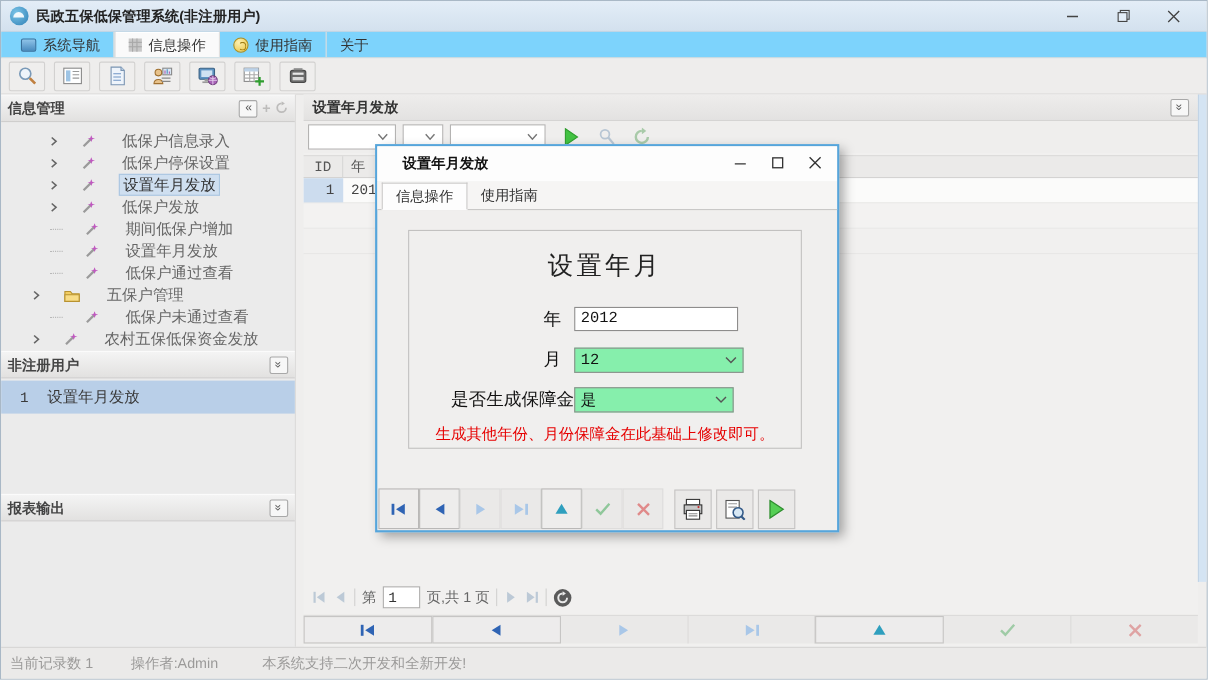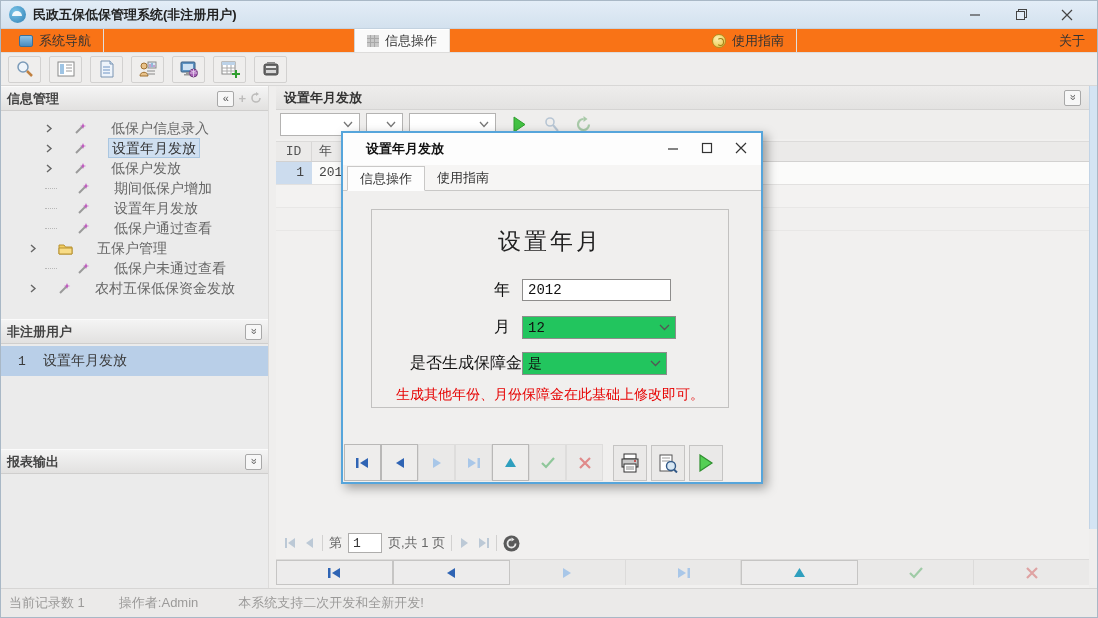--- a/index.html
+++ b/index.html
@@ -13,22 +13,22 @@
     display:flex; align-items:center; padding:4px 8px; }
   .logo { width:17px; height:17px; border-radius:50%;
     background:radial-gradient(circle at 35% 35%, #7cc5e8, #2e7fb5); position:relative; margin-right:7px; }
   .logo::after { content:""; position:absolute; left:3px; top:5px; width:10px; height:5px;
     background:#fff; border-radius:5px 5px 0 0; opacity:.9; }
   .titlebar .title { font-weight:bold; color:#222; }
   .win-controls { margin-left:auto; display:flex; align-items:center; gap:26px; padding-right:12px; }
   .win-btn { width:20px; height:20px; display:flex; align-items:center; justify-content:center; color:#444; cursor:default; }
 
   
-  .menubar { position:absolute; left:0; top:28px; right:0; height:24px; background:#f97316;
-    border-bottom:1px solid #dddcdb; display:flex; align-items:stretch; padding-left:6px;justify-content:space-between; }
+  .menubar { position:absolute; left:0; top:28px; right:0; height:24px; background:#7dd3fc;
+    border-bottom:1px solid #dddcdb; display:flex; align-items:stretch; padding-left:6px; }
   .menu-item { display:flex; align-items:center; gap:6px; padding:0 12px; border-right:1px solid #e0dfde; color:#333; }
   .menu-item.active { background:#fafafa; border-left:1px solid #d5d4d3; box-shadow:inset 0 1px 0 #fff; }
   .mi-nav { width:14px; height:12px; background:linear-gradient(#8fc3e8,#4a8cc0); border:1px solid #3a6f9a; border-radius:2px; }
   .mi-grid { width:12px; height:12px;
     background:
       linear-gradient(#a8a8a8,#a8a8a8) 0 3px/12px 1px no-repeat,
       linear-gradient(#a8a8a8,#a8a8a8) 0 7px/12px 1px no-repeat,
       linear-gradient(#a8a8a8,#a8a8a8) 3px 0/1px 12px no-repeat,
       linear-gradient(#a8a8a8,#a8a8a8) 7px 0/1px 12px no-repeat,
       linear-gradient(#c8c8c8,#c8c8c8); }
@@ -114,21 +114,21 @@
   .dlg-tab { height:25px; line-height:24px; padding:0 12px; color:#333; margin-bottom:-1px; }
   .dlg-tab.active { background:#fdfdfd; border:1px solid #c9c8c7; border-bottom:1px solid #fdfdfd; }
   .dlg-body { position:relative; height:289px; }
   .groupbox { position:absolute; left:28px; top:18px; width:358px; height:199px; border:1px solid #c2c1c0; }
   .gb-title { position:absolute; left:0; right:0; top:16px; text-align:center; font-size:23px; letter-spacing:3px; color:#222; }
   .frm-row { position:absolute; left:0; right:0; display:flex; align-items:center; }
   .frm-label { width:150px; text-align:right; padding-right:12px; font-size:16px; color:#111; }
   .frm-label.wide { padding-right:0; }
   .txt-input { width:149px; height:22px; border:1px solid #8e8d8c; background:#fff; padding:0 5px; font-size:14px;
     font-family:"Liberation Mono","DejaVu Sans Mono",monospace; color:#111; }
-  .dd { height:23px; border:1px solid #8e8d8c; background:#22c55e; display:flex; align-items:center; padding:0 5px; font-size:14px;
+  .dd { height:23px; border:1px solid #8e8d8c; background:#86efac; display:flex; align-items:center; padding:0 5px; font-size:14px;
     font-family:"Liberation Mono","DejaVu Sans Mono",monospace; color:#111; }
   .dd svg { margin-left:auto; }
   .note { position:absolute; left:0; right:0; top:176px; text-align:center; color:#e60000; font-size:14px; }
   .dlg-btnrow { position:absolute; left:1px; right:1px; top:252px; height:39px; display:flex; align-items:center; }
   .nav-btn { width:37px; height:37px; display:flex; align-items:center; justify-content:center; background:#eae9e8; border:1px solid #dedddc; }
   .nav-btn.raised { background:#eeedec; border:1px solid #b9b8b7; }
   .big-btn { width:34px; height:36px; display:flex; align-items:center; justify-content:center; background:#eae9e8; border:1px solid #c5c4c3; }
   .gap10 { width:10px; } .gap4 { width:4px; }
 </style>
 </head>
@@ -263,20 +263,30 @@
     <div class="tree">
       <div class="tree-item ti-deep">
         <svg class="chev" width="8" height="9">
             <path d="M2 1 L6 4.5 L2 8" fill="none" stroke="#666" stroke-width="1.4"></path>
           </svg>
         <svg width="13" height="13">
             <line x1="2" y1="11" x2="9" y2="4" stroke="#9a9a9a" stroke-width="2"></line>
             <path d="M9 1 L10 3.4 L12.4 4 L10 4.6 L9 7 L8 4.6 L5.6 4 L8 3.4 Z" fill="#c05ac0"></path>
           </svg>
         <span class="ti-label">低保户信息录入</span>
+      </div>
+      <div class="tree-item ti-deep">
+        <svg class="chev" width="8" height="9">
+            <path d="M2 1 L6 4.5 L2 8" fill="none" stroke="#666" stroke-width="1.4"></path>
+          </svg>
+        <svg width="13" height="13">
+            <line x1="2" y1="11" x2="9" y2="4" stroke="#9a9a9a" stroke-width="2"></line>
+            <path d="M9 1 L10 3.4 L12.4 4 L10 4.6 L9 7 L8 4.6 L5.6 4 L8 3.4 Z" fill="#c05ac0"></path>
+          </svg>
+        <span class="ti-label">低保户停保设置</span>
       </div>
       <div class="tree-item ti-deep selected">
         <svg class="chev" width="8" height="9">
             <path d="M2 1 L6 4.5 L2 8" fill="none" stroke="#666" stroke-width="1.4"></path>
           </svg>
         <svg width="13" height="13">
             <line x1="2" y1="11" x2="9" y2="4" stroke="#9a9a9a" stroke-width="2"></line>
             <path d="M9 1 L10 3.4 L12.4 4 L10 4.6 L9 7 L8 4.6 L5.6 4 L8 3.4 Z" fill="#c05ac0"></path>
           </svg>
         <span class="ti-label">设置年月发放</span>

